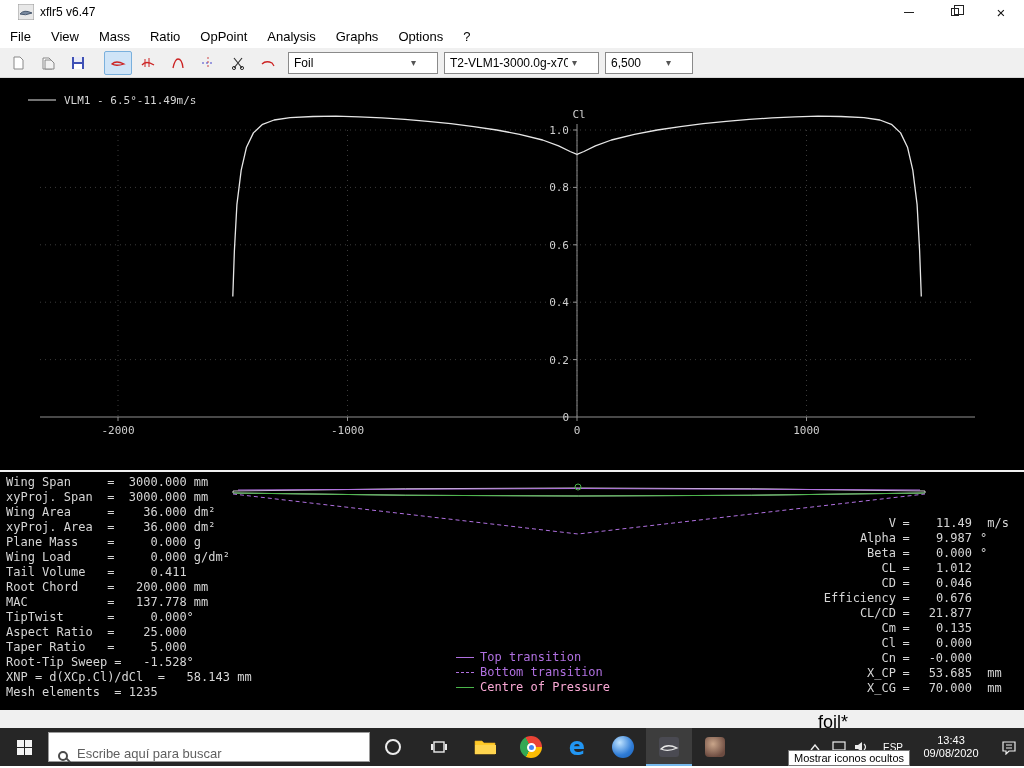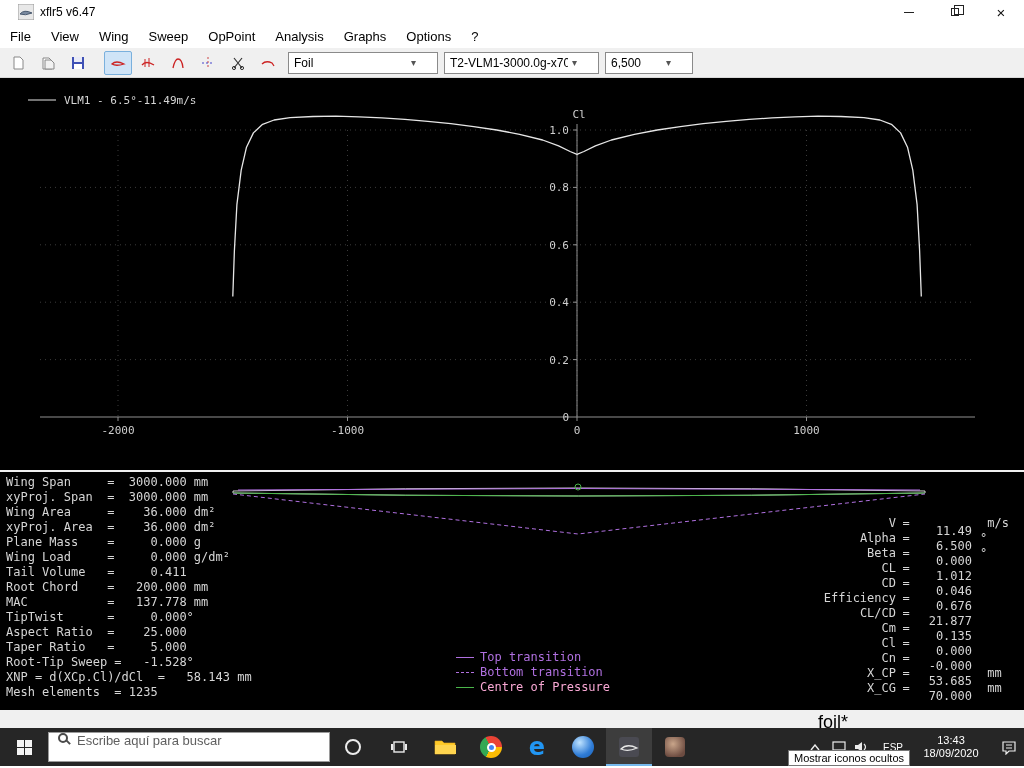--- a/index.html
+++ b/index.html
@@ -41,37 +41,37 @@
 
   
   .bottom-panel { height:240px; background:#000; position:relative; border-top:2px solid #f0f0f0; }
   #wing-svg { position:absolute; left:0; top:0; }
   #wing-info { position:absolute; left:6px; top:3px; font:12px/15px "DejaVu Sans Mono", monospace;
                color:#d6d6d6; white-space:pre; }
   #results { position:absolute; right:8px; top:44px; font:12px/15px "DejaVu Sans Mono", monospace; color:#d6d6d6; }
   .r-row { display:flex; height:15px; }
   .r-label { width:84px; text-align:right; }
   .r-eq { width:20px; text-align:center; }
-  .r-num { width:56px; text-align:right; white-space:pre;margin-top:8px; }
+  .r-num { width:56px; text-align:right; white-space:pre; }
   .r-unit { width:36px; text-align:left; white-space:pre;margin-left:8px; }
   #transition-legend { position:absolute; left:456px; top:178px; font:12px/15px "DejaVu Sans Mono", monospace; }
   .tl-row { display:flex; align-items:center; height:15px; }
   .tl-sample { width:18px; height:0; border-top:1px solid; margin-right:6px; }
 
   
   .statusbar { height:18px; background:#f0f0f0; position:relative; }
   .status-text { position:absolute; left:818px; top:2px; font-size:18px; color:#000; }
 
   
   .taskbar { height:38px; background:#262626; display:flex; align-items:center; }
   .tb-start { width:48px; height:38px; display:flex; align-items:center; justify-content:center; }
   .winlogo { display:grid; grid-template-columns:7px 7px; grid-template-rows:7px 7px; gap:1px; }
   .winlogo i { background:#f5f5f5; }
-  .tb-search { width:282px; height:30px; background:#fff; border:1px solid #9a9a9a;
-               display:flex; align-items:flex-start; padding:0 9px; gap:9px; }
+  .tb-search { width:322px; height:30px; background:#fff; border:1px solid #9a9a9a;
+               display:flex; align-items:flex-end; padding:0 9px; gap:9px; }
   .mag { width:10px; height:10px; border:2px solid #4a4a4a; border-radius:50%; position:relative; flex:none; }
   .mag::after { content:""; position:absolute; width:6px; height:2px; background:#4a4a4a;
                 right:-5px; bottom:-2px; transform:rotate(45deg); }
   .tb-search-text { font-size:13px; color:#5f5f5f; white-space:nowrap; }
   .tb-ico { width:46px; height:38px; display:flex; align-items:center; justify-content:center; position:relative; }
   .tb-ico.active-app { background:#3d3d3d; box-shadow:inset 0 -2px 0 #76b9ed; }
   .cortana { width:16px; height:16px; border:2px solid #ececec; border-radius:50%; }
   .chrome { width:22px; height:22px; border-radius:50%;
             background:conic-gradient(from -30deg,#ea4335 0 33%,#fbbc05 0 66%,#34a853 0 100%);
             display:flex; align-items:center; justify-content:center; }
@@ -113,22 +113,22 @@
         </div>
       <div class="win-btn">
           <span class="close-glyph">×</span>
         </div>
     </div>
   </div>
 
   <div class="menubar" id="menubar">
       <div class="menu-item">File</div>
       <div class="menu-item">View</div>
-      <div class="menu-item">Wing</div>
-      <div class="menu-item">Sweep</div>
+      <div class="menu-item">Mass</div>
+      <div class="menu-item">Ratio</div>
       <div class="menu-item">OpPoint</div>
       <div class="menu-item">Analysis</div>
       <div class="menu-item">Graphs</div>
       <div class="menu-item">Options</div>
       <div class="menu-item">?</div>
     </div>
 
   <div class="toolbar">
     <div class="tb-btn">
       <svg width="16" height="16">
@@ -277,21 +277,21 @@
     <div id="results">
         <div class="r-row">
           <span class="r-label">V</span>
           <span class="r-eq">=</span>
           <span class="r-num">11.49</span>
           <span class="r-unit"> m/s</span>
         </div>
         <div class="r-row">
           <span class="r-label">Alpha</span>
           <span class="r-eq">=</span>
-          <span class="r-num">6.500</span>
+          <span class="r-num">9.987</span>
           <span class="r-unit">°</span>
         </div>
         <div class="r-row">
           <span class="r-label">Beta</span>
           <span class="r-eq">=</span>
           <span class="r-num">0.000</span>
           <span class="r-unit">°</span>
         </div>
         <div class="r-row">
           <span class="r-label">CL</span>
@@ -417,21 +417,21 @@
     </div>
     <div class="tray-ico">
       <svg width="14" height="12">
           <polygon points="1,4 4,4 8,1 8,11 4,8 1,8" fill="#ececec"></polygon>
           <path d="M10 3 Q13 6, 10 9" fill="none" stroke="#ececec" stroke-width="1.2"></path>
         </svg>
     </div>
     <div class="tray-lang">ESP</div>
     <div class="tray-clock">
       <div>13:43</div>
-      <div>18/09/2020</div>
+      <div>09/08/2020</div>
     </div>
     <div class="tray-action">
       <svg width="16" height="15">
           <path d="M2 2h12v9H8l-3 3v-3H2z" fill="none" stroke="#ececec" stroke-width="1.2"></path>
           <line x1="5" y1="5" x2="11" y2="5" stroke="#ececec"></line>
           <line x1="5" y1="8" x2="11" y2="8" stroke="#ececec"></line>
         </svg>
     </div>
   </div>
 

